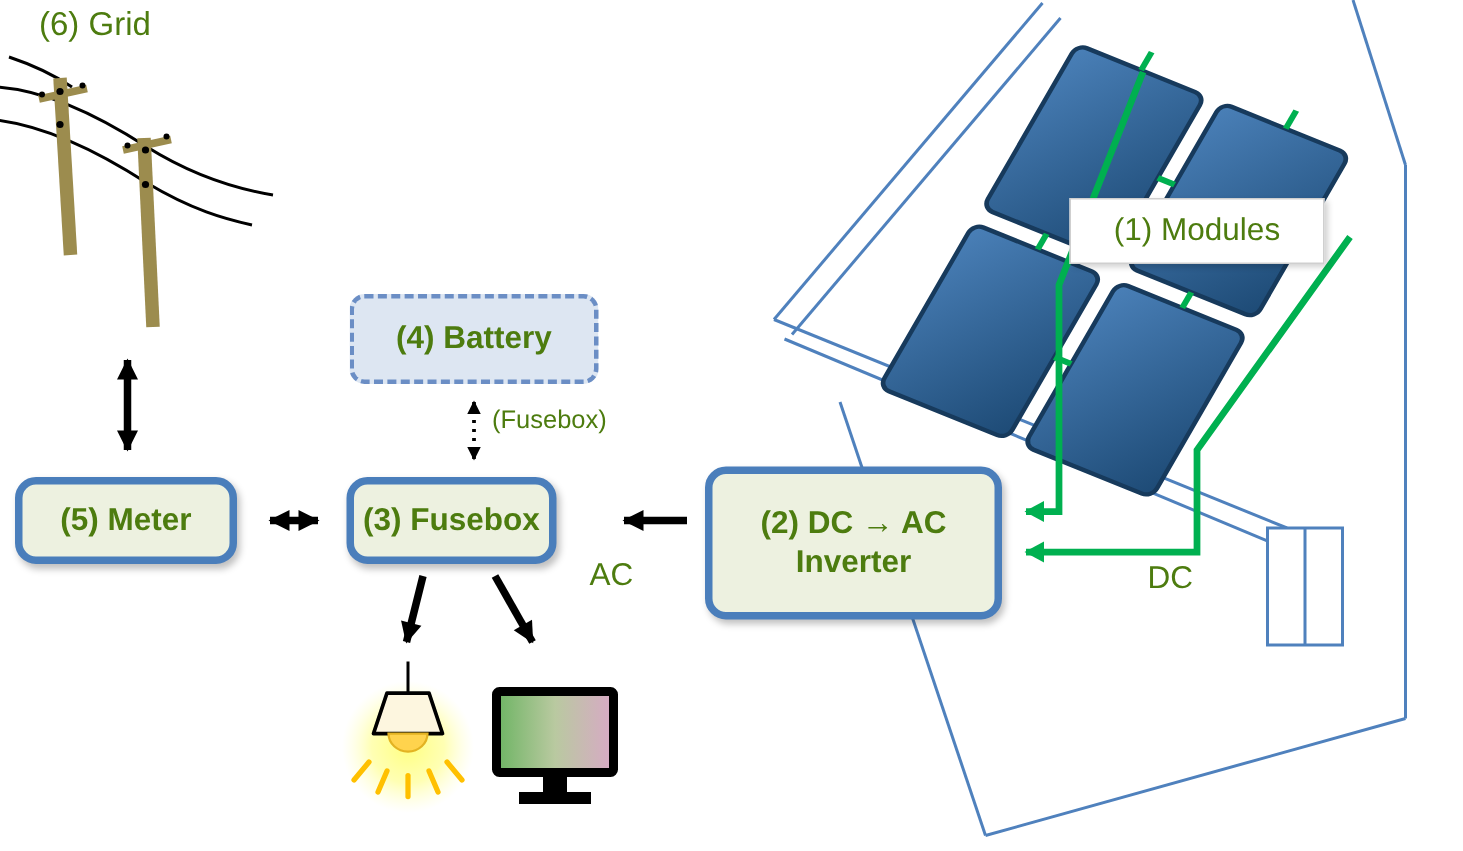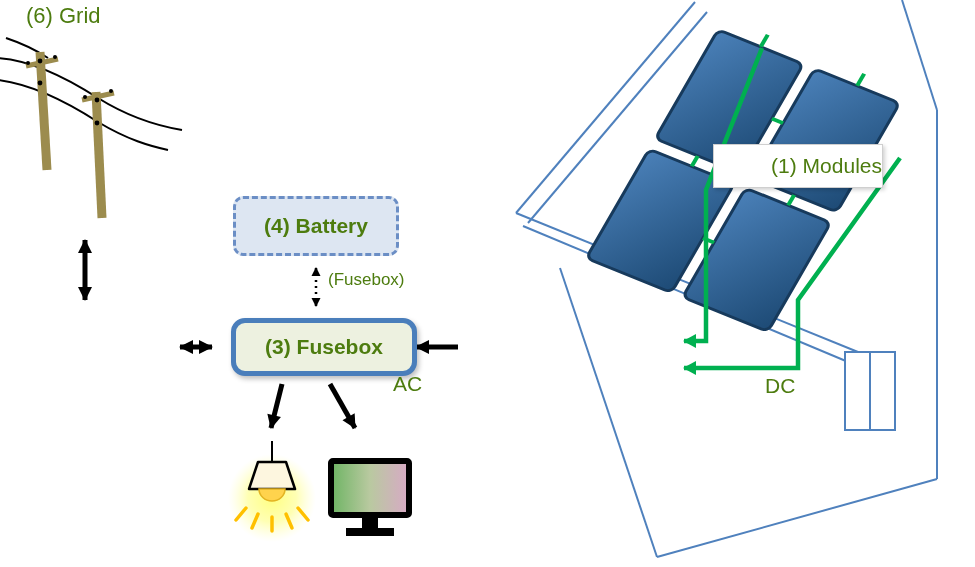--- a/index.html
+++ b/index.html
@@ -145,31 +145,38 @@
 
     <g>
       <rect x="331" y="461" width="78" height="54" rx="2" fill="url(#screenGrad)" stroke="#000000" stroke-width="6"></rect>
       <rect x="362" y="517" width="16" height="11" fill="#000000"></rect>
       <rect x="346" y="528" width="48" height="8" fill="#000000"></rect>
     </g>
   </svg>
 
   <div class="lbl" style="left:26px;top:3px;font-size:22px;">(6) Grid</div>
 
+  <div class="node" style="left:10px;top:318px;width:148px;height:58px;">
+    <span>(5) Meter</span>
+  </div>
 
-  <div class="node" style="left:231px;top:318px;width:186px;height:58px;">
+  <div class="node" style="left:231px;top:318px;width:140px;height:58px;">
     <span>(3) Fusebox</span>
   </div>
 
   <div class="node battery" style="left:233px;top:196px;width:166px;height:60px;">
     <span>(4) Battery</span>
   </div>
 
+  <div class="node inverter" style="left:470px;top:311px;width:198px;height:102px;">
+    <span>(2) DC → AC</span>
+    <span>Inverter</span>
+  </div>
 
-  <div class="modules-tag" style="left:713px;top:144px;width:168px;height:42px;justify-content:flex-end;">
+  <div class="modules-tag" style="left:713px;top:132px;width:168px;height:42px;">
     <span>(1) Modules</span>
   </div>
 
   <div class="lbl small" style="left:328px;top:270px;">(Fusebox)</div>
 
   <div class="lbl" style="left:393px;top:372px;">AC</div>
 
   <div class="lbl" style="left:765px;top:374px;">DC</div>
 
 </div>

